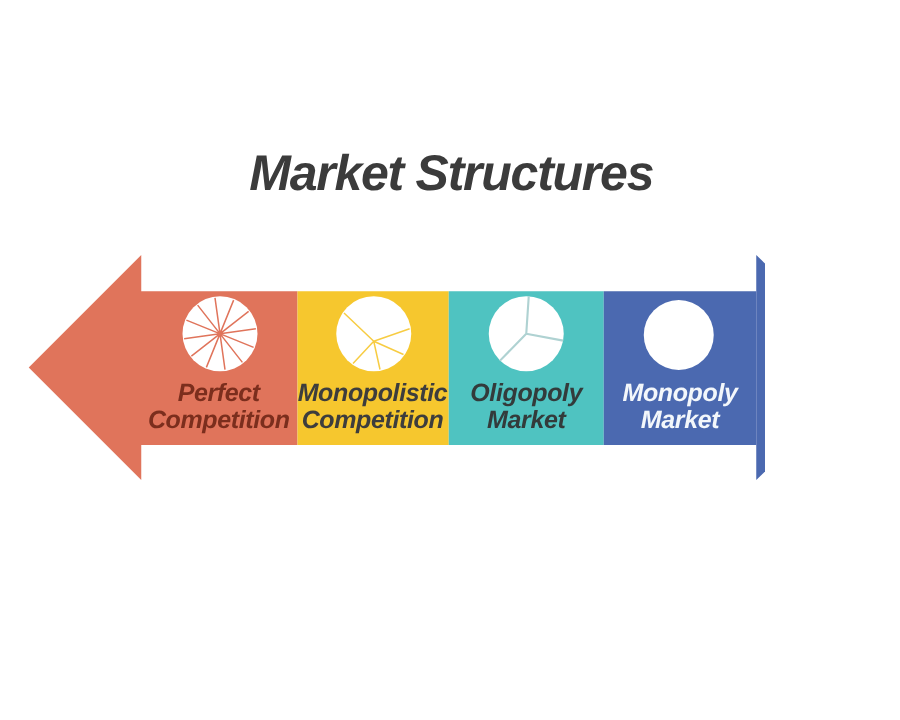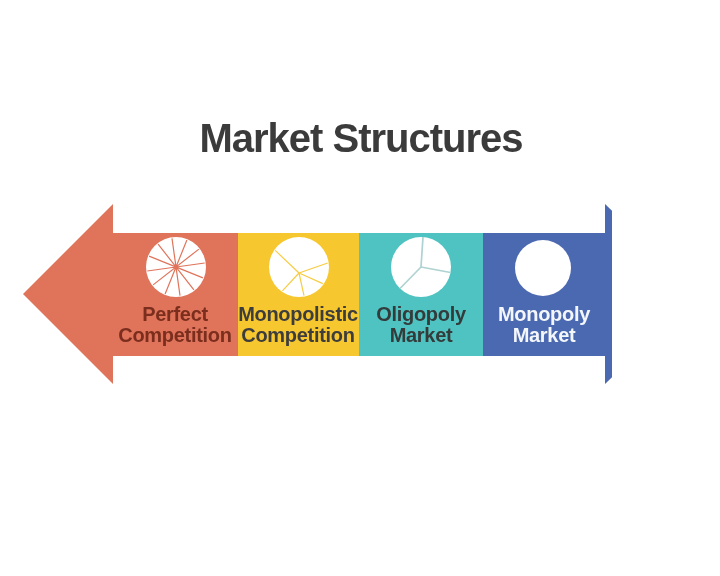--- a/index.html
+++ b/index.html
@@ -7,20 +7,21 @@
     padding: 0;
     background: #ffffff;
   }
   .canvas {
     position: relative;
     width: 612px;
     height: 576px;
     background: #5eead4;
     overflow: hidden;
     font-family: "Liberation Sans", "DejaVu Sans", sans-serif;
+    font-style: italic;
   }
   svg { display: block; }
   .title-text {
     font-family: "Liberation Sans", "DejaVu Sans", sans-serif;
     font-size: 40px;
     font-weight: 600;
     letter-spacing: -1px;
   }
   .seg-label {
     font-family: "Liberation Sans", "DejaVu Sans", sans-serif;

